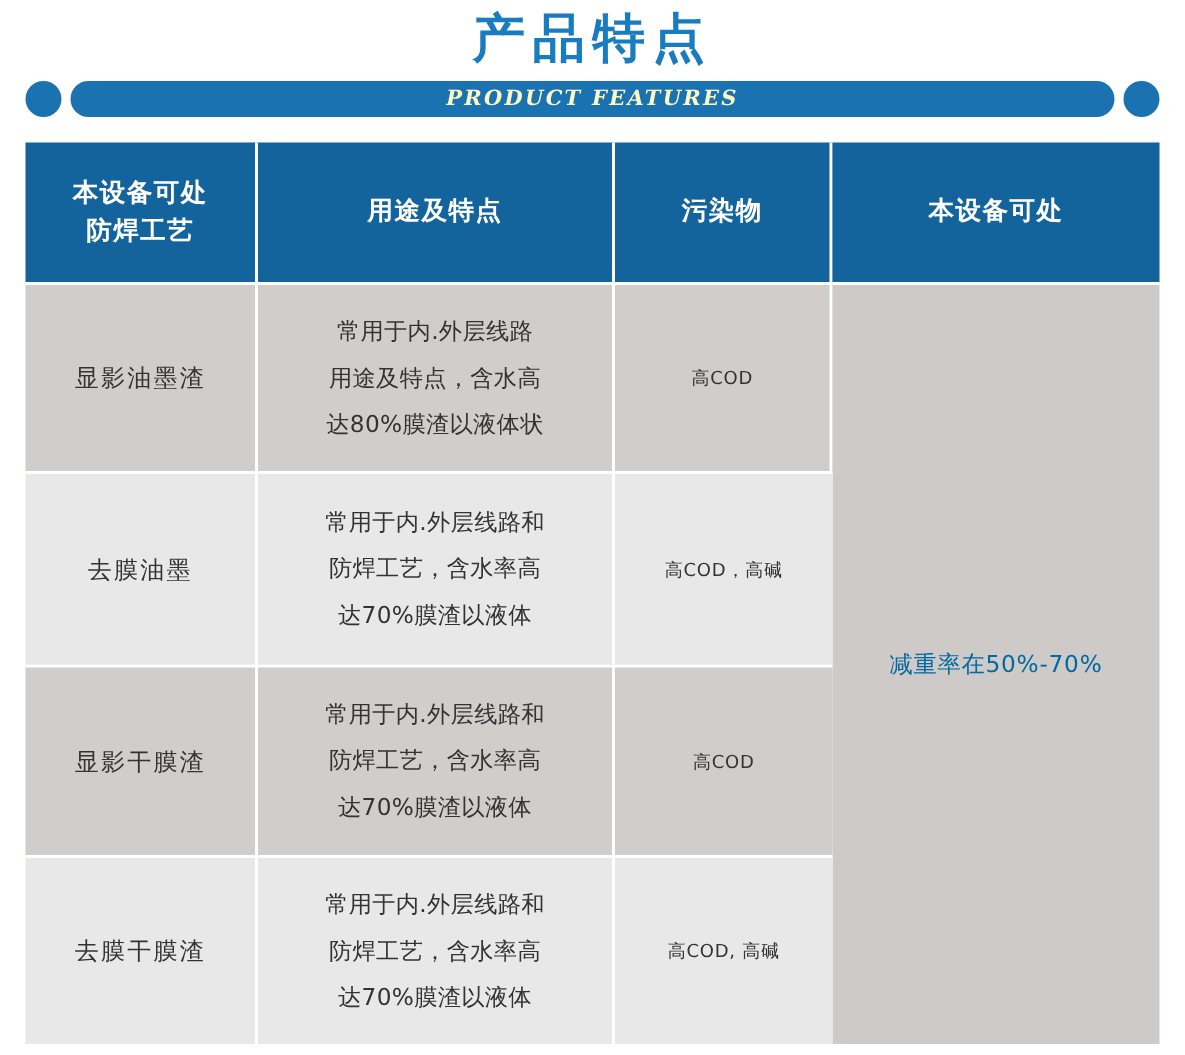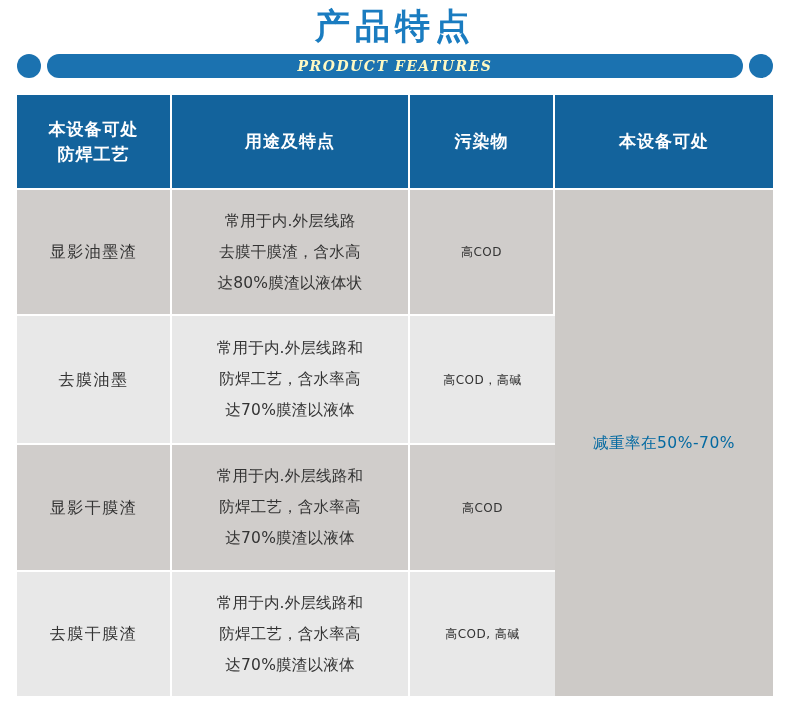--- a/index.html
+++ b/index.html
@@ -214,21 +214,21 @@
         <th class="hdr-cell last">
           <span class="hdr-line">本设备可处</span>
         </th>
       </tr>
     </thead>
     <tbody>
       <tr class="row-dark r1">
         <td class="body-cell cell-name">显影油墨渣</td>
         <td class="body-cell cell-desc">
           <span class="desc-line">常用于内.外层线路</span>
-          <span class="desc-line">去膜干膜渣，含水高</span>
+          <span class="desc-line">用途及特点，含水高</span>
           <span class="desc-line">达80%膜渣以液体状</span>
         </td>
         <td class="body-cell cell-pollutant">高COD</td>
         <td id="result-cell" rowspan="4">减重率在50%-70%</td>
       </tr>
 
       <tr class="row-light r2">
         <td class="body-cell cell-name">去膜油墨</td>
         <td class="body-cell cell-desc">
           <span class="desc-line">常用于内.外层线路和</span>

